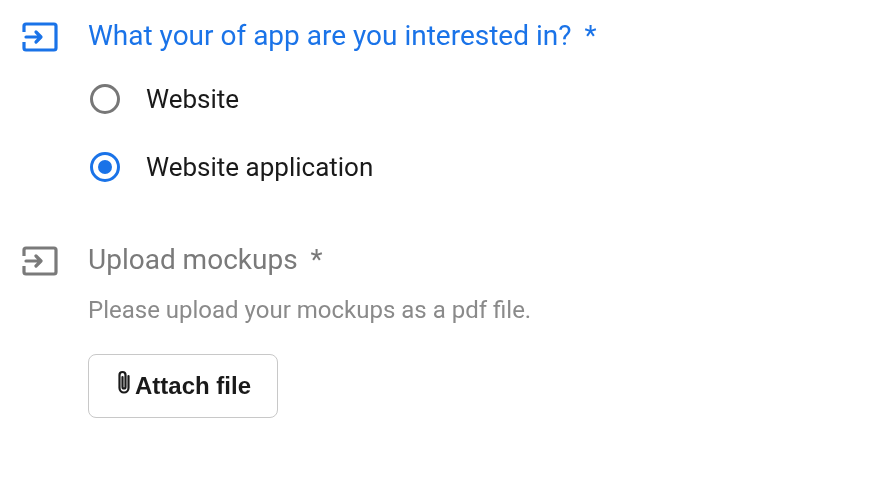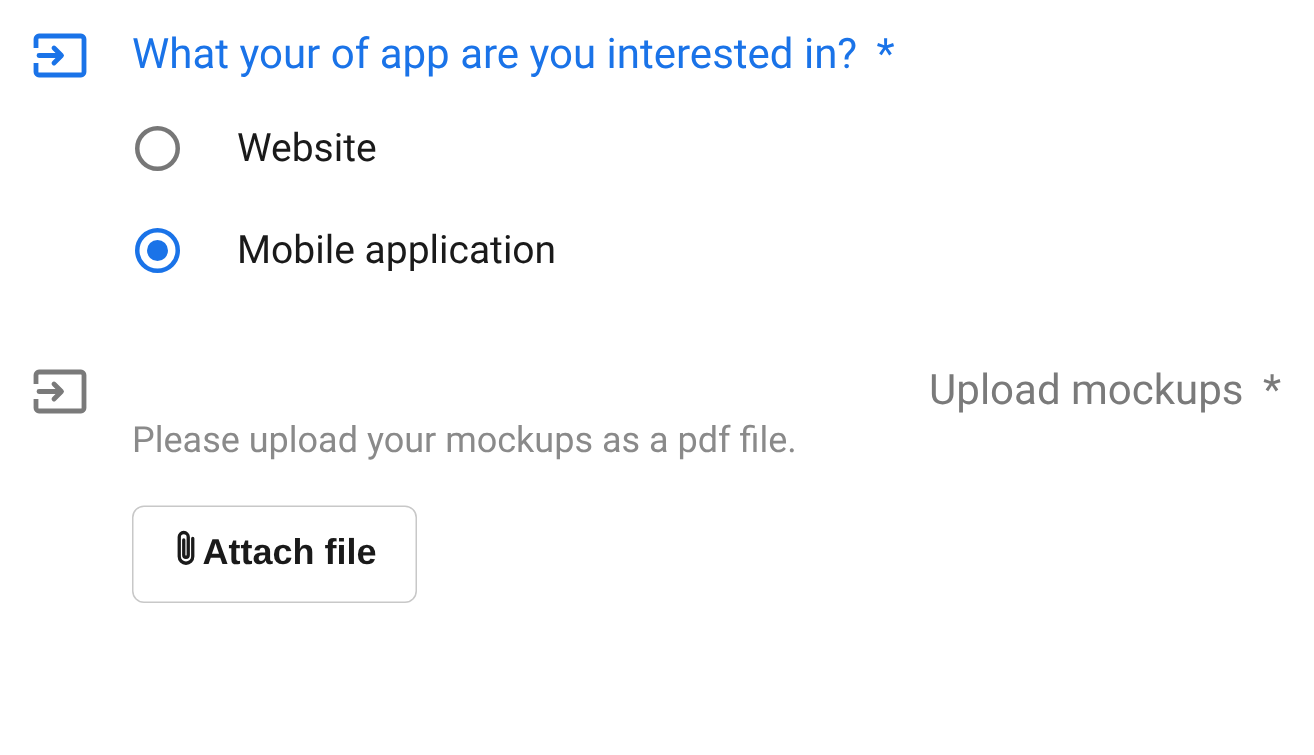--- a/index.html
+++ b/index.html
@@ -45,21 +45,21 @@
     }
     .radio-options {
       display: flex;
       flex-direction: column;
       gap: 38px;
       padding-left: 2px;
     }
     .radio-option {
       display: flex;
       align-items: flex-end;
-      gap: 38px;
+      gap: 26px;
       cursor: pointer;
     }
     .radio-circle {
       width: 30px;
       height: 30px;
       border-radius: 50%;
       position: relative;
       flex-shrink: 0;
     }
     .radio-circle.unselected {
@@ -84,22 +84,21 @@
       color: #1a1a1a;
       font-weight: 400;
     }
     .helper-text {
       font-size: 24px;
       color: #8a8a8a;
       margin-bottom: 30px;
       margin-top: -6px;
     }
     .question-title.inactive {
-      margin-bottom: 6px;
-      text-align: right;
+      margin-bottom: 23px;
     }
     .attach-button {
       display: inline-flex;
       align-items: center;
       gap: 2px;
       padding: 14px 26px;
       border: 1.5px solid #c8c8c8;
       border-radius: 8px;
       background: #fff;
       cursor: pointer;
@@ -128,21 +127,21 @@
       <span>What your of app are you interested in?</span>
       <span class="required-asterisk">*</span>
     </div>
     <div class="radio-options">
       <div class="radio-option">
         <span class="radio-circle unselected"></span>
         <span class="radio-label">Website</span>
       </div>
       <div class="radio-option">
         <span class="radio-circle selected"></span>
-        <span class="radio-label">Mobile application</span>
+        <span class="radio-label">Website application</span>
       </div>
     </div>
   </div>
 </div>
 
 <div class="question-block second">
   <span class="indicator-icon">
     <svg viewBox="0 0 36 30" fill="none">
       <rect x="2" y="2" width="32" height="26" rx="2" stroke="#7a7a7a" stroke-width="3.2"></rect>
       <rect x="0" y="10" width="6" height="10" fill="#fff"></rect>

